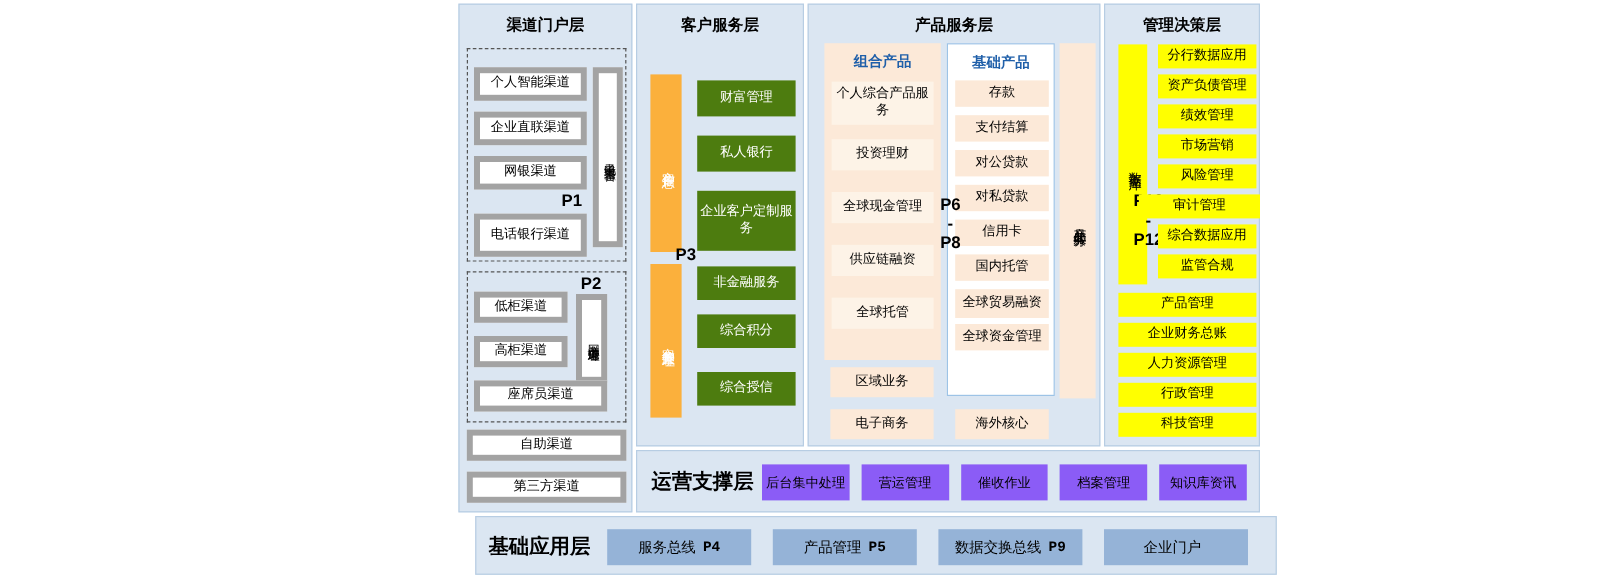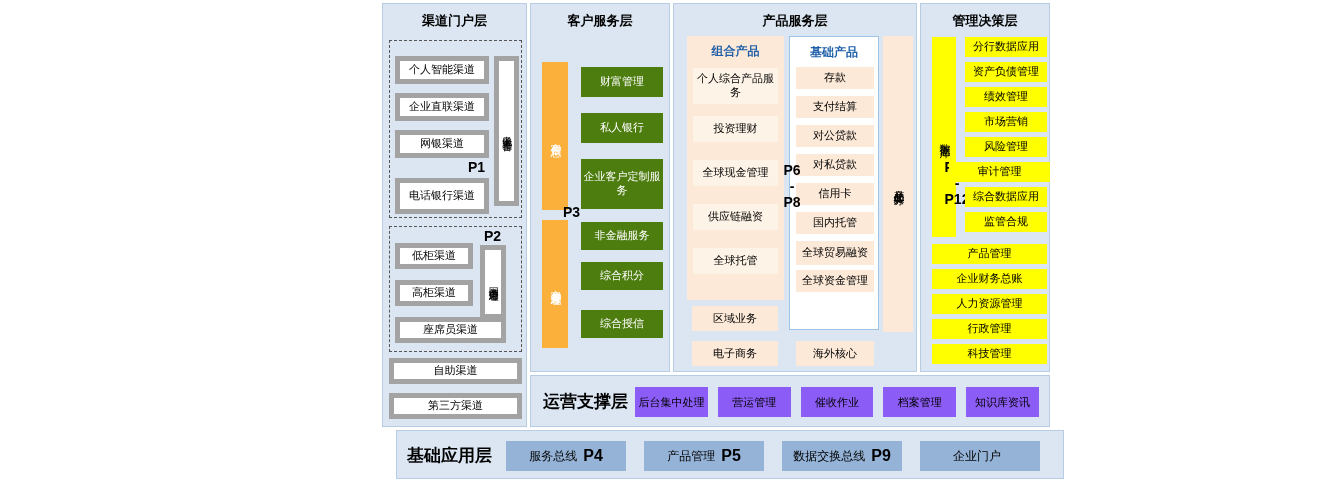--- a/index.html
+++ b/index.html
@@ -32,21 +32,21 @@
 
   .subpanel { position:absolute; }
   .cream-bg { background:#fce9d8; }
   .white-bordered { background:#ffffff; border:1px solid #9dc3e6; }
   .subtitle { position:absolute; top:7px; left:0; right:0; text-align:center;
               font-weight:bold; font-size:12px; color:#1f5fa9; }
 
   .plabel { position:absolute; font-weight:bold; font-size:14px; color:#000; }
   .stack { position:absolute; font-weight:bold; font-size:14px; color:#000;
            text-align:center; line-height:1.15; }
-  .pbold { font-weight:bold; font-size:16px; }
+  .pbold { font-weight:bold; font-size:12px;font-family:Liberation Mono, monospace; }
   .gwrap { position:absolute; display:flex; gap:10px; }
 </style>
 </head>
 <body>
 
 <div class="canvas">
 
   <section class="panel" style="left:346px;top:3px;width:145px;height:424px">
     <h3 class="ptitle">渠道门户层</h3>
 

